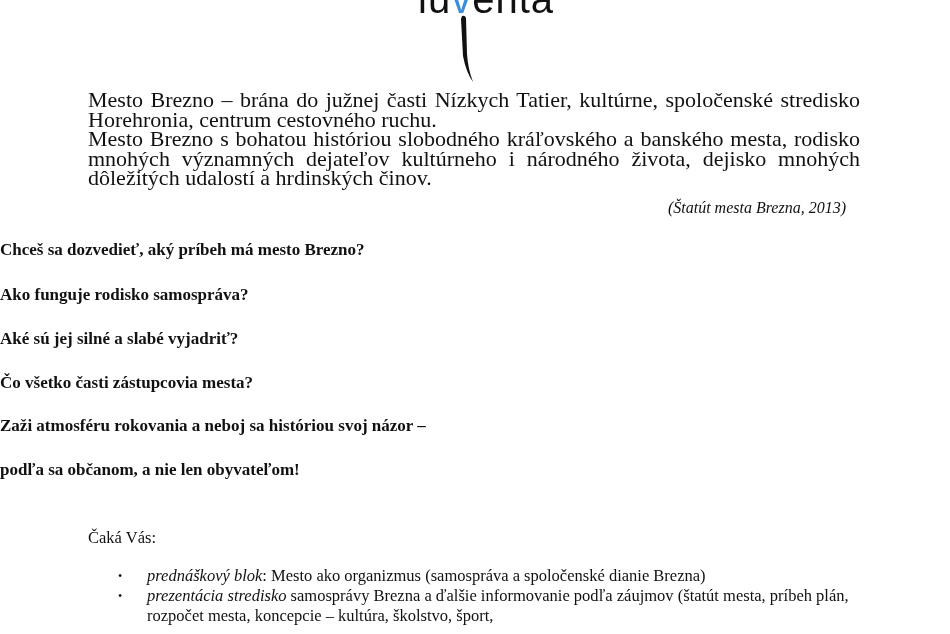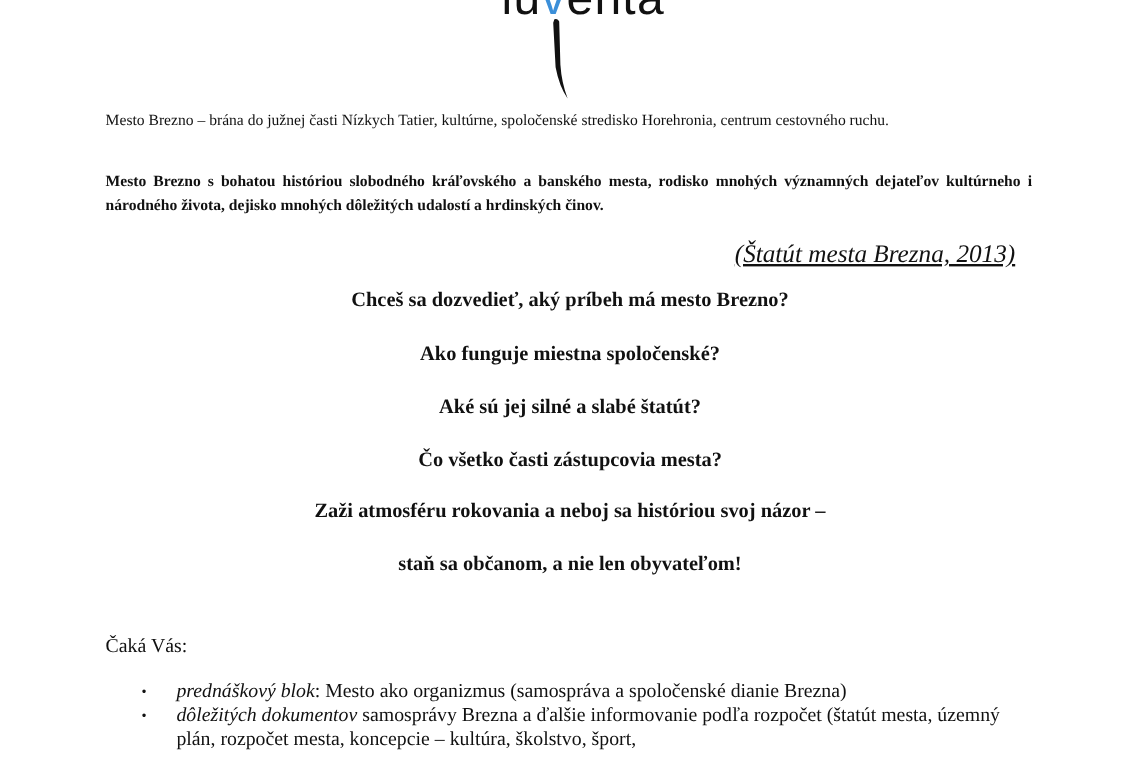--- a/index.html
+++ b/index.html
@@ -3,25 +3,25 @@
 <meta charset="utf-8">
 <style>
   html, body { margin:0; padding:0; }
   body { width:950px; height:634px; overflow:hidden; background:#ffffff; position:relative;
          font-family:"Liberation Serif", "DejaVu Serif", serif; color:#111; }
   .logo { position:absolute; left:418px; top:-16px; width:160px; height:100px; }
   .logo-text { position:absolute; left:0; top:0; font-family:"Liberation Sans", sans-serif;
                font-size:40px; letter-spacing:1px; color:#111; line-height:30px; }
   .logo-text .v { color:#3b8fd9; }
   .logo-stroke { position:absolute; left:40px; top:30px; width:20px; height:70px; }
-  .p { position:absolute; left:88px; width:772px; font-size:13px; line-height:19.5px; text-align:justify; }
+  .p { position:absolute; left:88px; width:772px; font-size:22px; line-height:19.5px; text-align:justify; }
   .p1 { top:90px; }
-  .p2 { top:141px;font-weight:bold; }
-  .cite { position:absolute; right:104px; top:199px; font-style:italic; font-size:21px;text-decoration:underline; }
-  .q { position:absolute; left:0; width:950px; text-align:center; font-weight:bold; font-size:17px; }
+  .p2 { top:129px; }
+  .cite { position:absolute; right:104px; top:199px; font-style:italic; font-size:16px; }
+  .q { position:absolute; left:0; width:950px; text-align:left; font-weight:bold; font-size:17px; }
   .sec { position:absolute; left:88px; top:528px; font-size:16.5px;font-family:Liberation Serif, serif; }
   ul.items { position:absolute; left:88px; top:566px; width:780px; margin:0; padding:0; list-style:none;
              font-size:16.5px; line-height:20px; }
   ul.items li { position:relative; padding-left:59px; }
   ul.items li .bullet { position:absolute; left:30px; top:0; font-size:12px; }
   .it { font-style:italic;text-align:center; }
 </style>
 </head>
 <body>
 
@@ -30,30 +30,30 @@
   <svg class="logo-stroke" viewBox="0 0 20 70">
     <path d="M4 2 Q7 1 8 4 L9 40 Q10 55 15 68 Q8 58 5 42 L3 5 Z" fill="#111"></path>
   </svg>
 </div>
 
 <div class="p p1">Mesto Brezno – brána do južnej časti Nízkych Tatier, kultúrne, spoločenské stredisko Horehronia, centrum cestovného ruchu.</div>
 <div class="p p2">Mesto Brezno s bohatou históriou slobodného kráľovského a banského mesta, rodisko mnohých významných dejateľov kultúrneho i národného života, dejisko mnohých dôležitých udalostí a hrdinských činov.</div>
 <div class="cite">(Štatút mesta Brezna, 2013)</div>
 
 <div class="q" style="top:240px">Chceš sa dozvedieť, aký príbeh má mesto Brezno?</div>
-<div class="q" style="top:285px">Ako funguje miestna spoločenské?</div>
-<div class="q" style="top:329px">Aké sú jej silné a slabé štatút?</div>
+<div class="q" style="top:285px">Ako funguje rodisko samospráva?</div>
+<div class="q" style="top:329px">Aké sú jej silné a slabé vyjadriť?</div>
 <div class="q" style="top:373px">Čo všetko časti zástupcovia mesta?</div>
 <div class="q" style="top:416px">Zaži atmosféru rokovania a neboj sa históriou svoj názor –</div>
-<div class="q" style="top:460px">staň sa občanom, a nie len obyvateľom!</div>
+<div class="q" style="top:460px">podľa sa občanom, a nie len obyvateľom!</div>
 
 <div class="sec">Čaká Vás:</div>
 
 <ul class="items">
   <li>
     <span class="bullet">•</span>
     <span class="it">prednáškový blok</span><span>: Mesto ako organizmus (samospráva a spoločenské dianie Brezna)</span>
   </li>
   <li>
     <span class="bullet">•</span>
-    <span class="it">dôležitých dokumentov</span><span> samosprávy Brezna a ďalšie informovanie podľa rozpočet (štatút mesta, územný plán, rozpočet  mesta, koncepcie –  kultúra, školstvo, šport,</span>
+    <span class="it">prezentácia stredisko</span><span> samosprávy Brezna a ďalšie informovanie podľa záujmov (štatút mesta, príbeh plán, rozpočet  mesta, koncepcie –  kultúra, školstvo, šport,</span>
   </li>
 </ul>
 
 </body></html>

